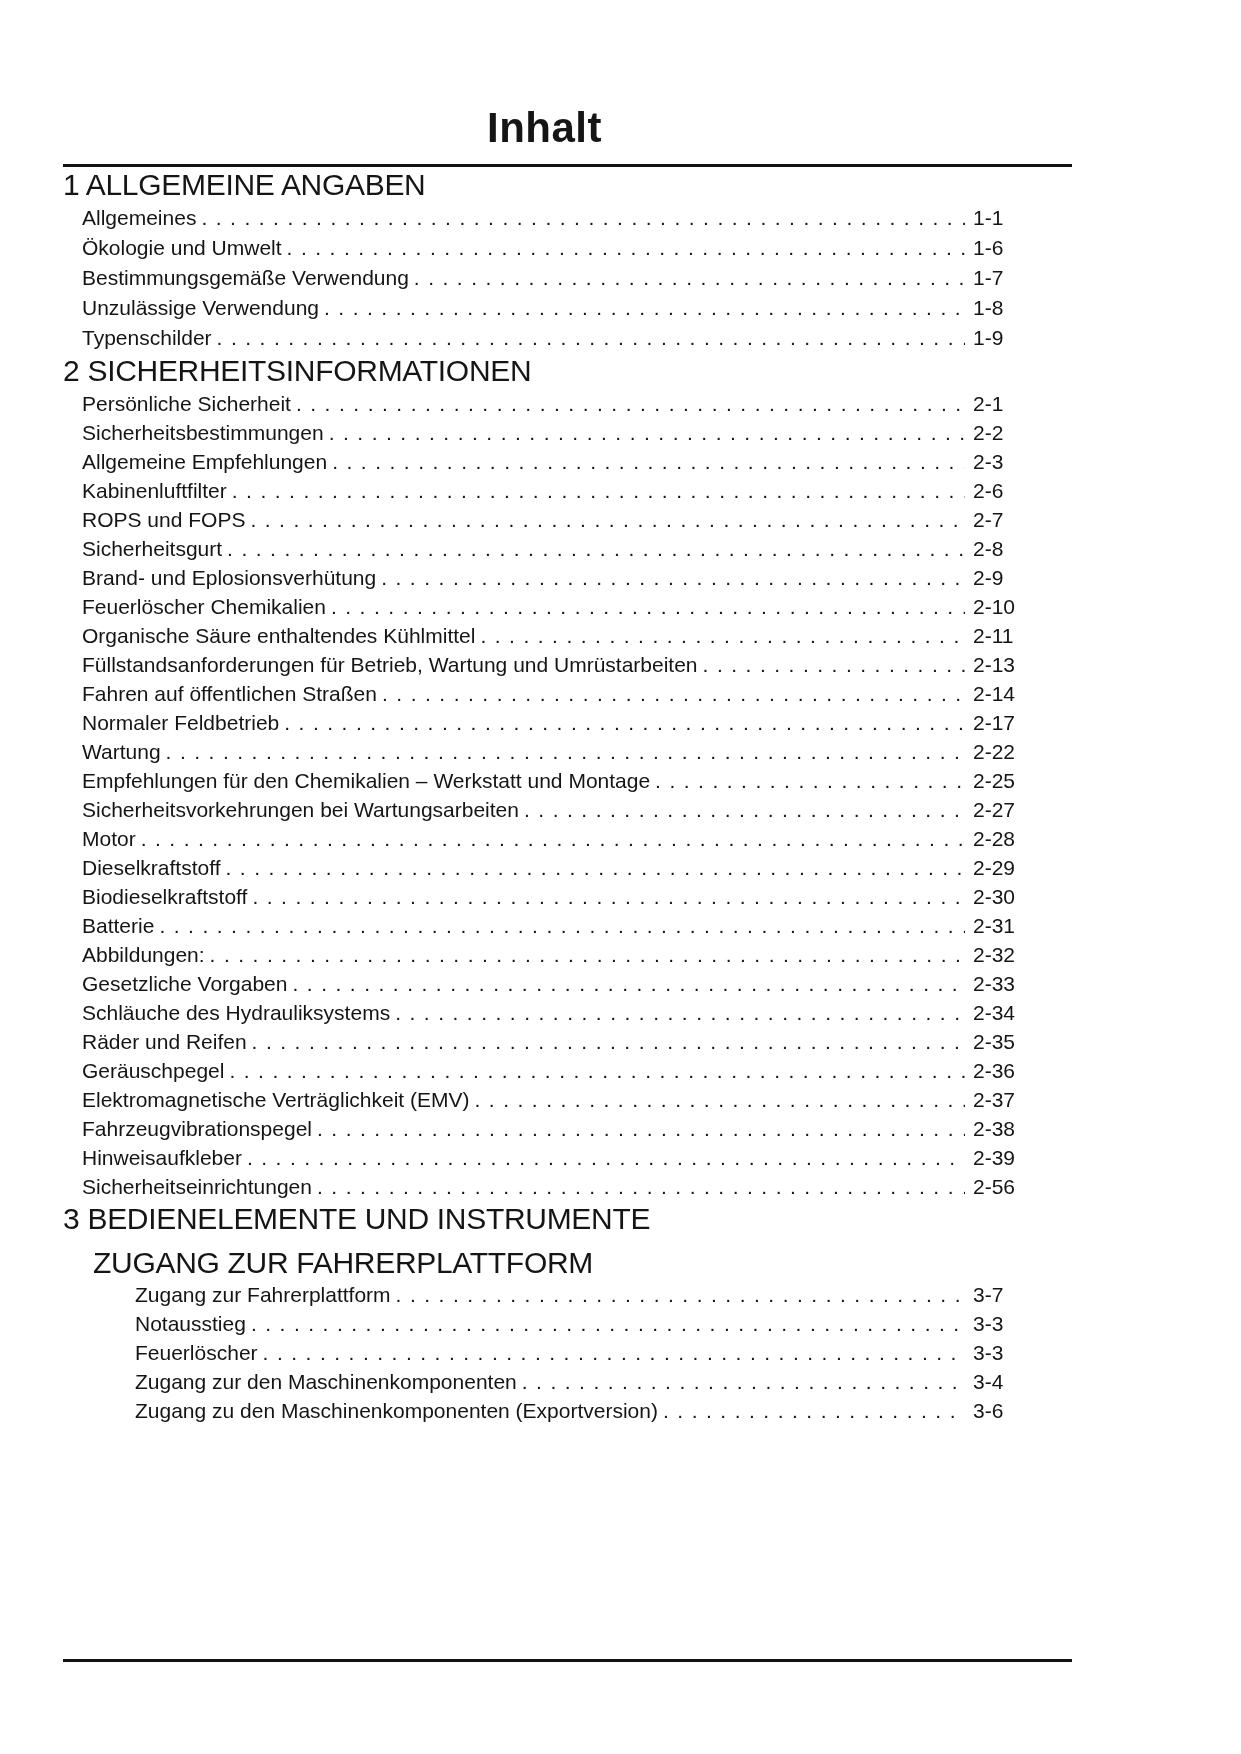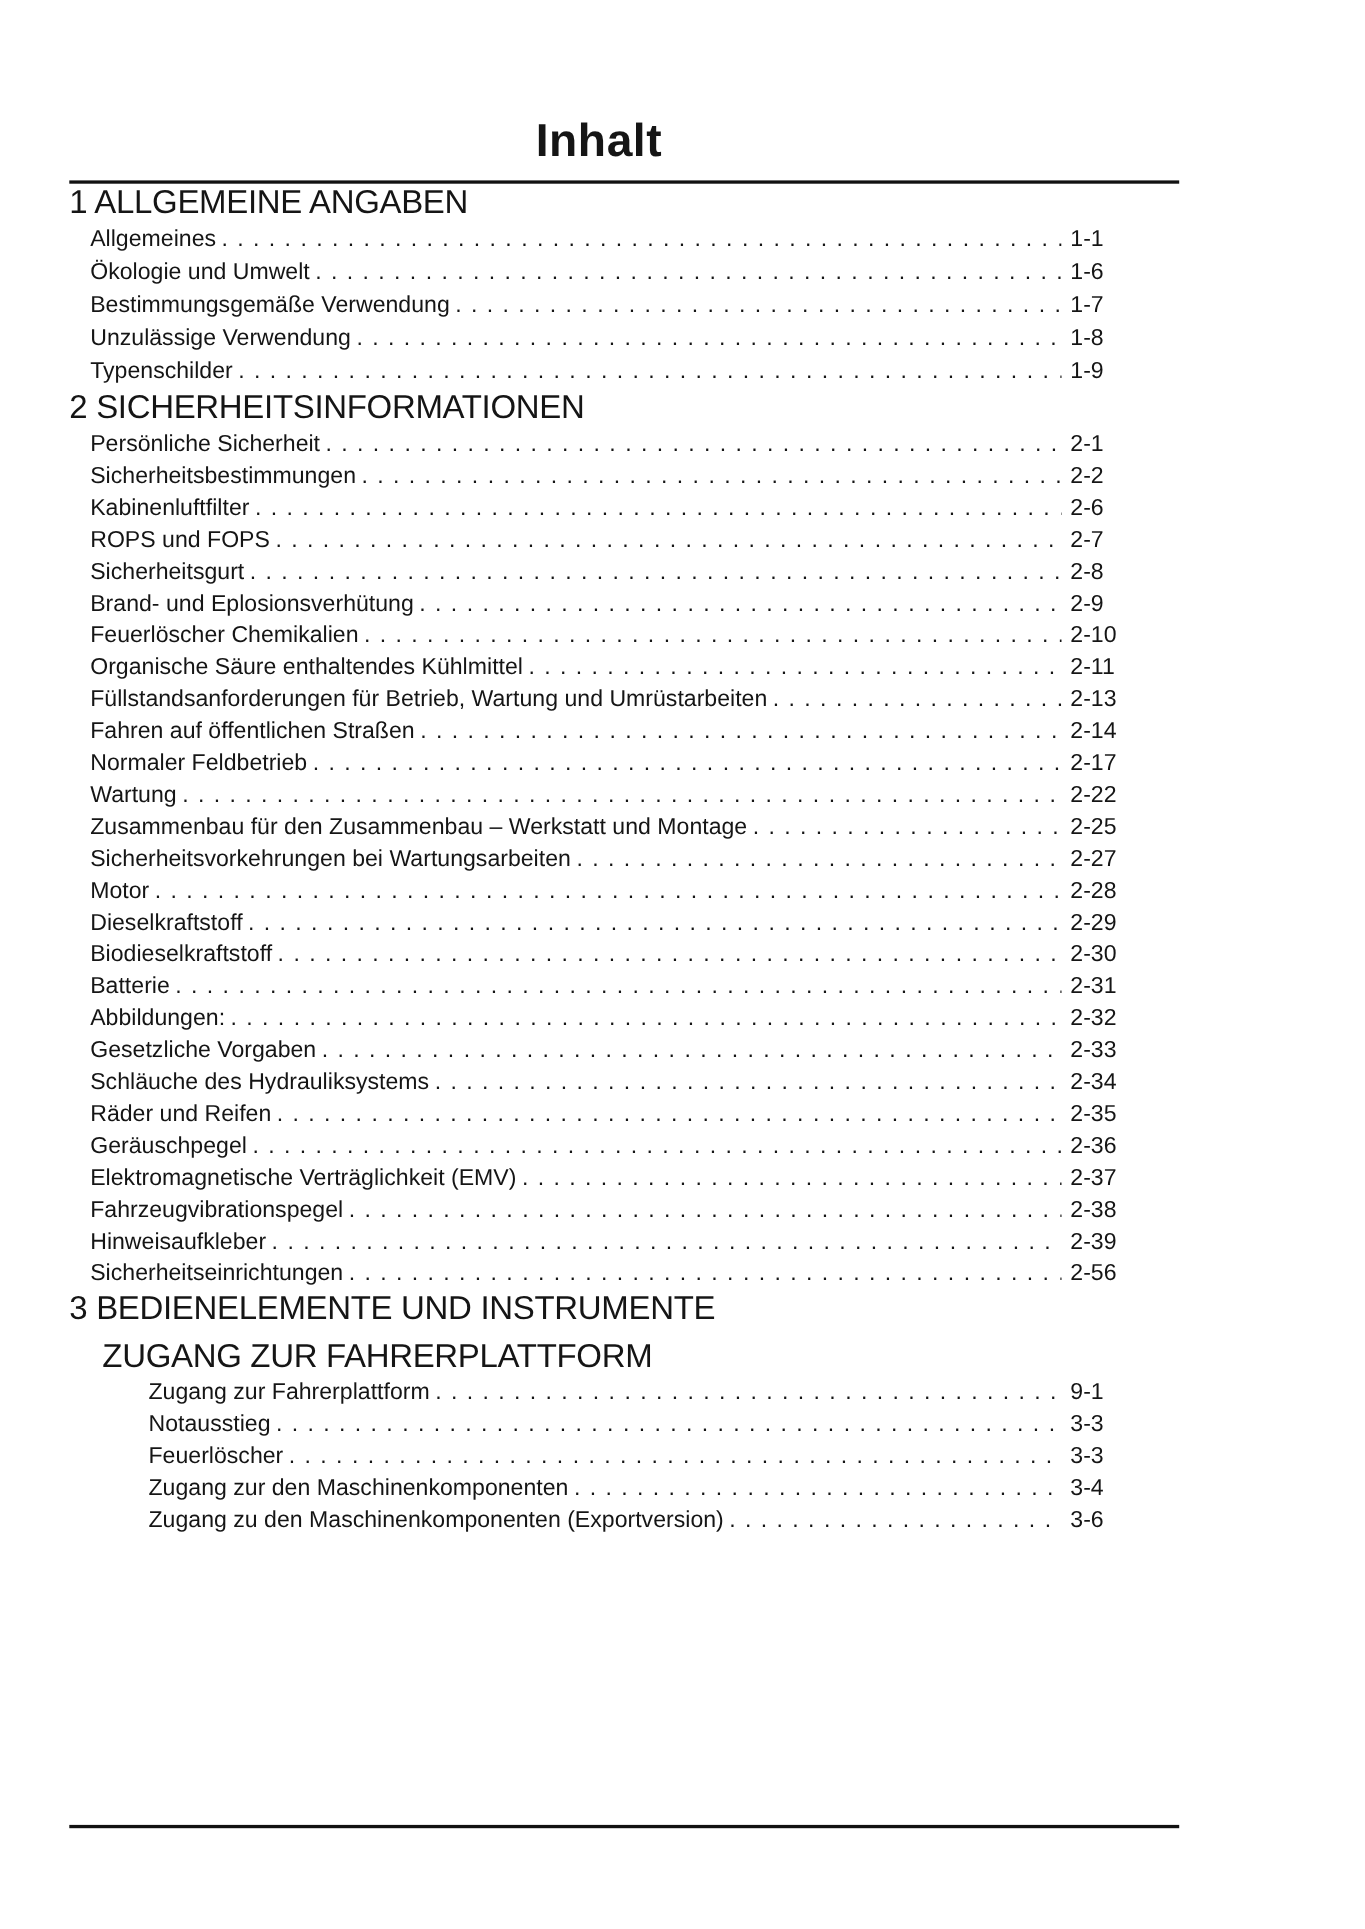--- a/index.html
+++ b/index.html
@@ -131,20 +131,25 @@
           <span class="lbl">Persönliche Sicherheit</span>
           <span class="dots"></span>
           <span class="pg">2-1</span>
         </div>
       <div class="row">
           <span class="lbl">Sicherheitsbestimmungen</span>
           <span class="dots"></span>
           <span class="pg">2-2</span>
         </div>
       <div class="row">
+          <span class="lbl">Allgemeine Empfehlungen</span>
+          <span class="dots"></span>
+          <span class="pg">2-3</span>
+        </div>
+      <div class="row">
           <span class="lbl">Kabinenluftfilter</span>
           <span class="dots"></span>
           <span class="pg">2-6</span>
         </div>
       <div class="row">
           <span class="lbl">ROPS und FOPS</span>
           <span class="dots"></span>
           <span class="pg">2-7</span>
         </div>
       <div class="row">
@@ -181,21 +186,21 @@
           <span class="lbl">Normaler Feldbetrieb</span>
           <span class="dots"></span>
           <span class="pg">2-17</span>
         </div>
       <div class="row">
           <span class="lbl">Wartung</span>
           <span class="dots"></span>
           <span class="pg">2-22</span>
         </div>
       <div class="row">
-          <span class="lbl">Zusammenbau für den Zusammenbau – Werkstatt und Montage</span>
+          <span class="lbl">Empfehlungen für den Chemikalien – Werkstatt und Montage</span>
           <span class="dots"></span>
           <span class="pg">2-25</span>
         </div>
       <div class="row">
           <span class="lbl">Sicherheitsvorkehrungen bei Wartungsarbeiten</span>
           <span class="dots"></span>
           <span class="pg">2-27</span>
         </div>
       <div class="row">
           <span class="lbl">Motor</span>
@@ -264,21 +269,21 @@
         </div>
     </div>
 
     <div class="section s3">
       <h2 class="section-heading">3 BEDIENELEMENTE UND INSTRUMENTE</h2>
       <div class="sub">
         <h3 class="subsection-heading">ZUGANG ZUR FAHRERPLATTFORM</h3>
         <div class="row">
             <span class="lbl">Zugang zur Fahrerplattform</span>
             <span class="dots"></span>
-            <span class="pg">9-1</span>
+            <span class="pg">3-7</span>
           </div>
         <div class="row">
             <span class="lbl">Notausstieg</span>
             <span class="dots"></span>
             <span class="pg">3-3</span>
           </div>
         <div class="row">
             <span class="lbl">Feuerlöscher</span>
             <span class="dots"></span>
             <span class="pg">3-3</span>

